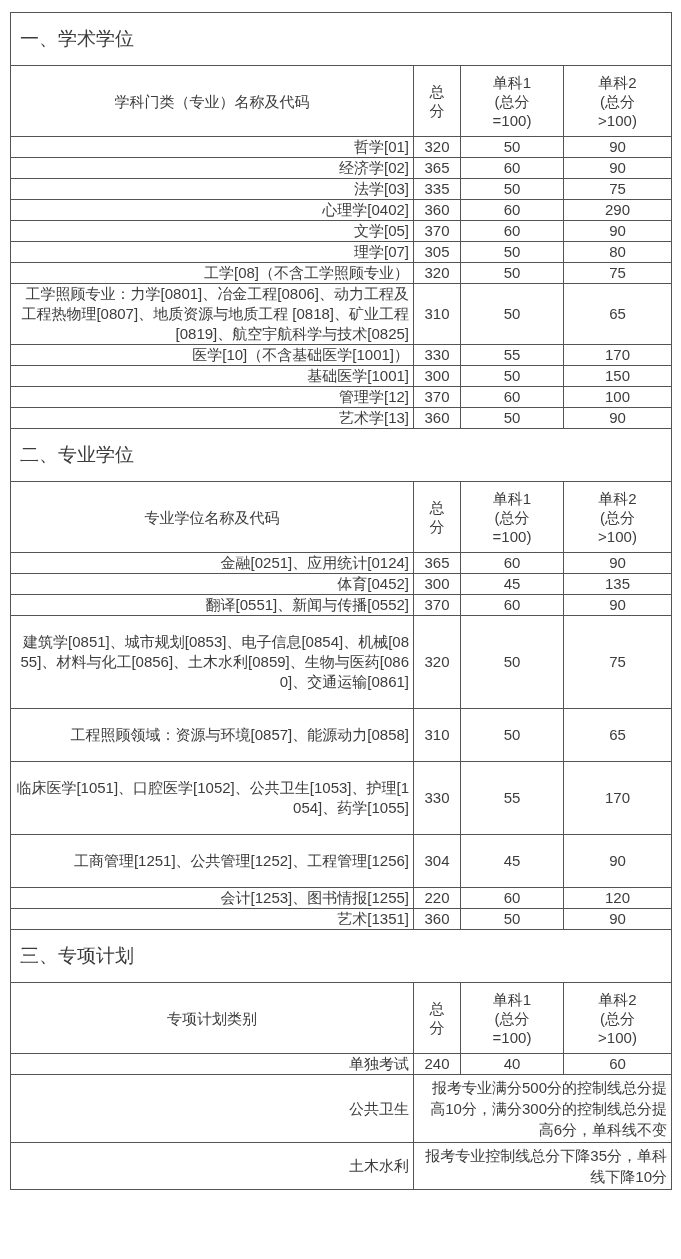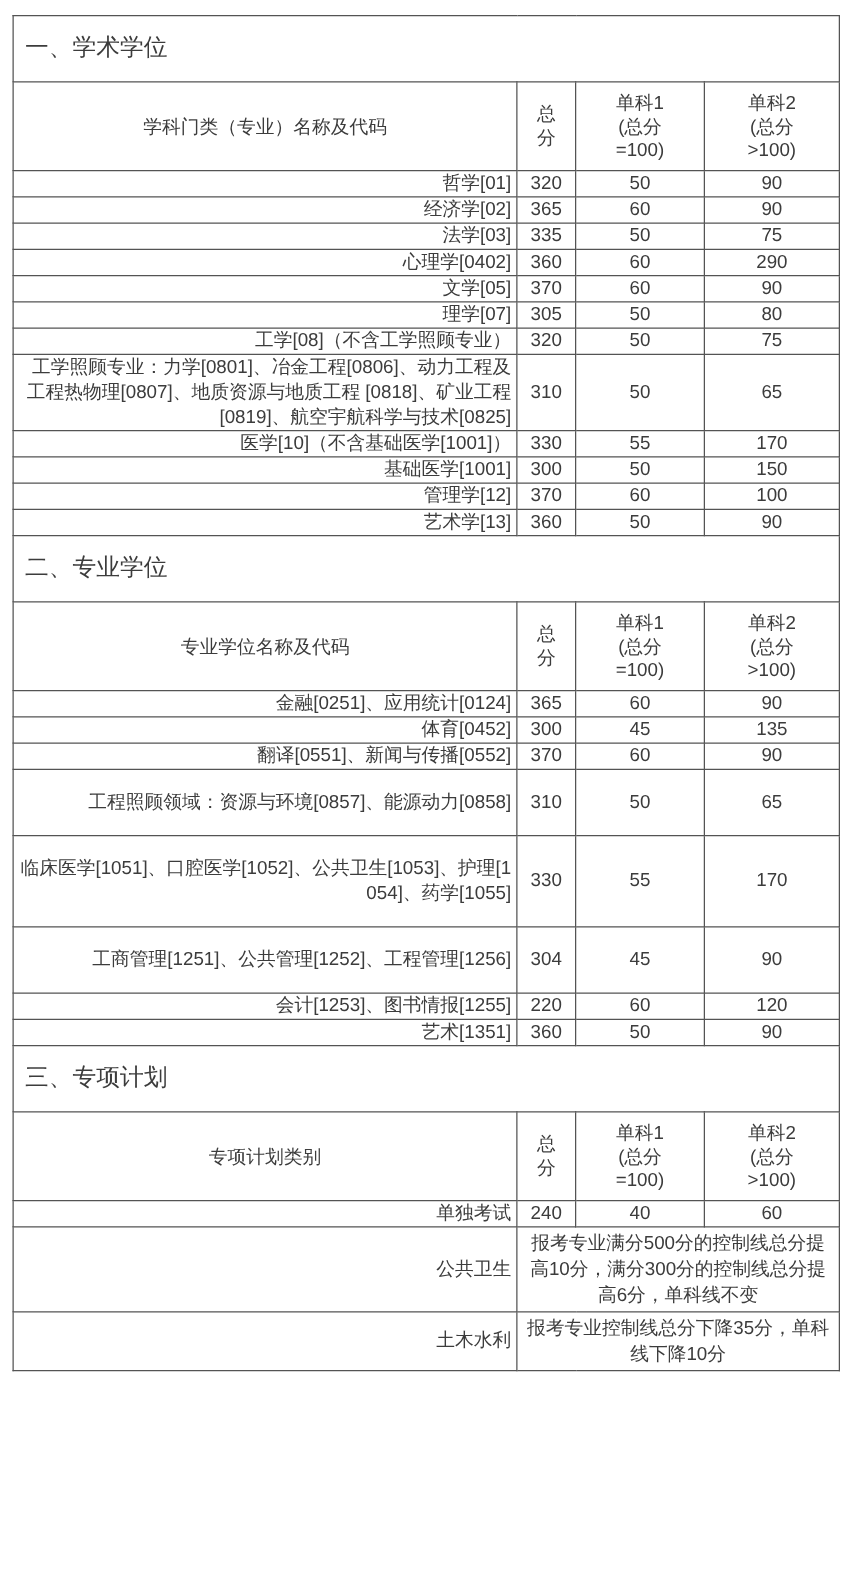--- a/index.html
+++ b/index.html
@@ -19,21 +19,21 @@
     font-size:15px;line-height:20px;
     padding:0 4px;vertical-align:middle;overflow:hidden;
     word-break:break-all;
   }
   tr.sec td{height:52px;font-size:19px;padding:0 0 0 9px}
   tr.hdr td{height:70px;text-align:center;white-space:pre-line;line-height:19px;padding:0}
   tr.row{height:21px}
   td.name{text-align:right}
   td.num{text-align:center;padding:0}
   tr.tall td{padding-top:16px;padding-bottom:16px}
-  td.note{text-align:center;line-height:21px;padding:2px 4px}
+  td.note{text-align:right;line-height:21px;padding:2px 4px}
 </style>
 </head>
 <body>
 
 <div class="doc">
 <table>
   <colgroup>
     <col class="c-name">
         <col class="c-total">
         <col class="c-s1">
@@ -154,20 +154,26 @@
       <td class="num">45</td>
       <td class="num">135</td>
     </tr>
     <tr class="row">
       <td class="name">翻译[0551]、新闻与传播[0552]</td>
       <td class="num">370</td>
       <td class="num">60</td>
       <td class="num">90</td>
     </tr>
     <tr class="row tall">
+      <td class="name">建筑学[0851]、城市规划[0853]、电子信息[0854]、机械[0855]、材料与化工[0856]、土木水利[0859]、生物与医药[0860]、交通运输[0861]</td>
+      <td class="num">320</td>
+      <td class="num">50</td>
+      <td class="num">75</td>
+    </tr>
+    <tr class="row tall">
       <td class="name">工程照顾领域：资源与环境[0857]、能源动力[0858]</td>
       <td class="num">310</td>
       <td class="num">50</td>
       <td class="num">65</td>
     </tr>
     <tr class="row tall">
       <td class="name">临床医学[1051]、口腔医学[1052]、公共卫生[1053]、护理[1054]、药学[1055]</td>
       <td class="num">330</td>
       <td class="num">55</td>
       <td class="num">170</td>

